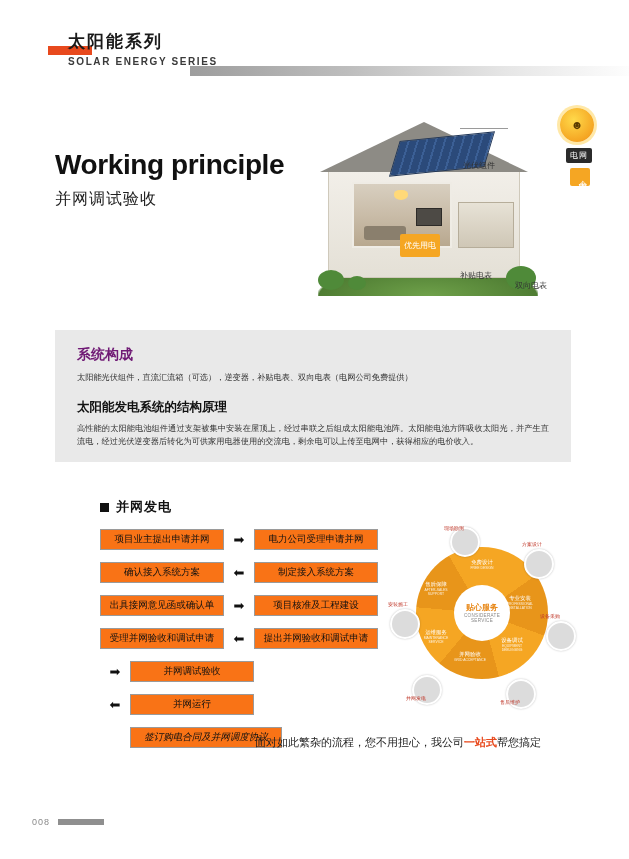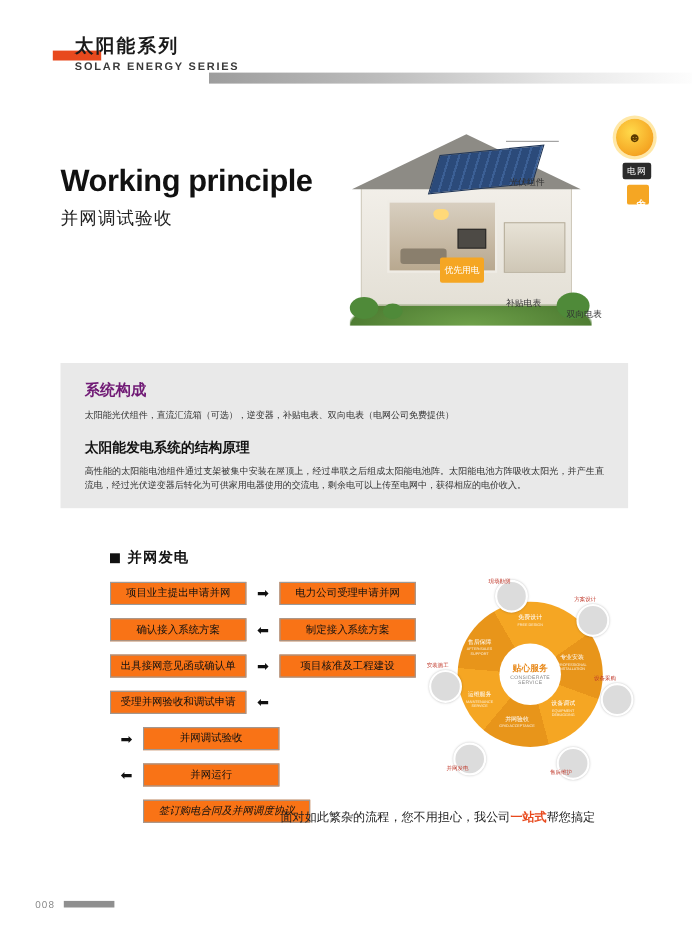--- a/index.html
+++ b/index.html
@@ -538,20 +538,21 @@
 
   <div class="flow-row">
     <div class="fbox">出具接网意见函或确认单</div>
     <div class="arrow">➡</div>
     <div class="fbox">项目核准及工程建设</div>
   </div>
 
   <div class="flow-row">
     <div class="fbox">受理并网验收和调试申请</div>
     <div class="arrow">⬅</div>
+    <div class="fbox">提出并网验收和调试申请</div>
   </div>
 
   <div class="flow-row">
     <div class="arrow">➡</div>
     <div class="fbox">并网调试验收</div>
   </div>
 
   <div class="flow-row">
     <div class="arrow">⬅</div>
     <div class="fbox">并网运行</div>

